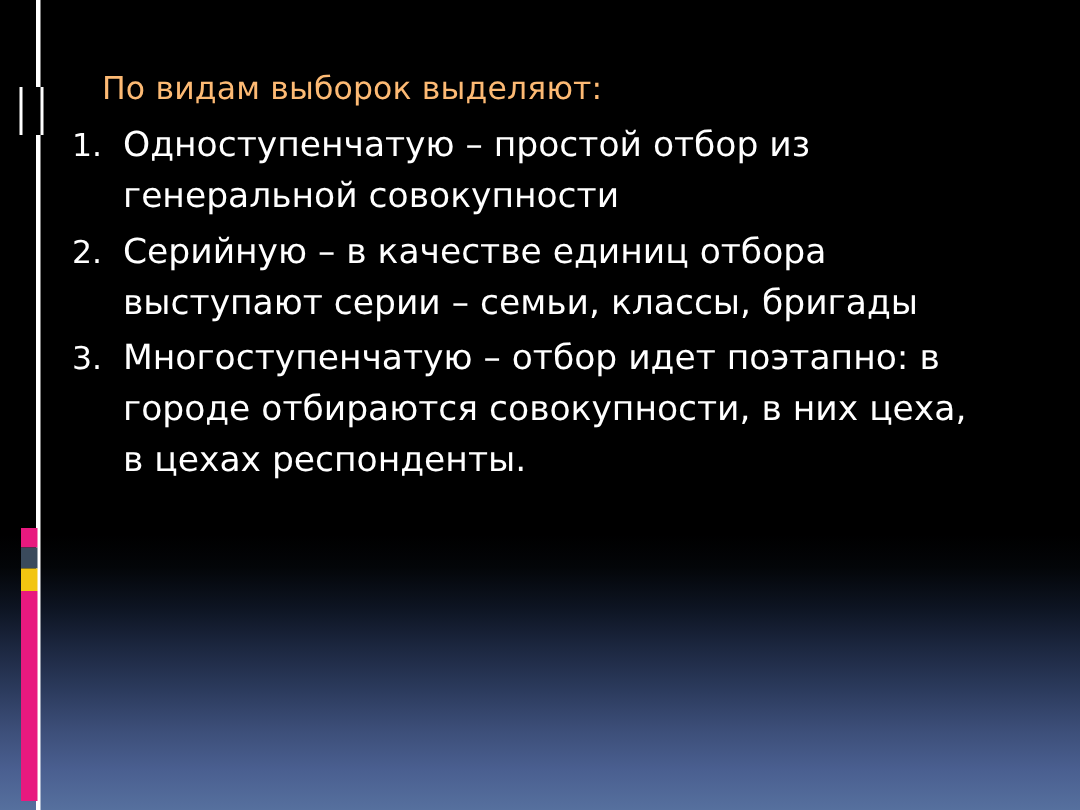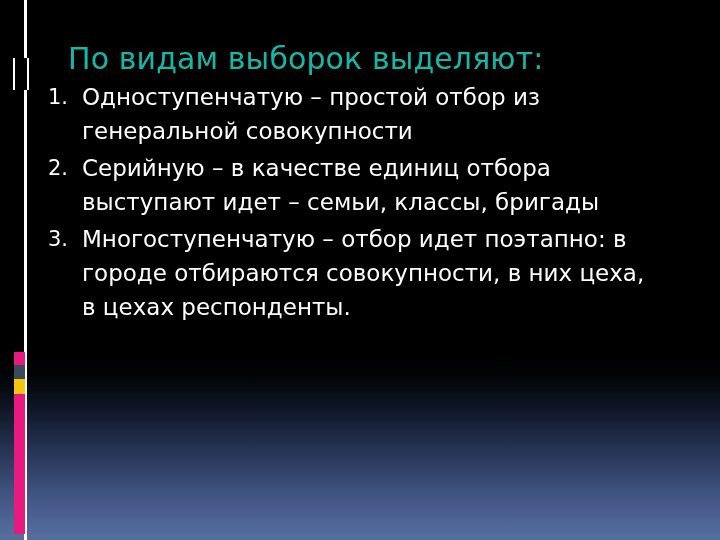--- a/index.html
+++ b/index.html
@@ -74,22 +74,22 @@
 
   
   .content {
     position: absolute;
     left: 40px;
     top: 44px;
     width: 670px;
   }
 
   .lead-line {
-    color: #14b8a6;
-    font-size: 30px;
+    color: #fdba74;
+    font-size: 21px;
     line-height: 30px;
     padding-left: 28px;
     letter-spacing: 0.1px;
     white-space: nowrap;
   }
 
   ol.sample-list {
     list-style: none;
     margin: 6px 0 0 0;
     padding: 0;
@@ -143,21 +143,21 @@
 
       <li>
         <span class="marker">1.</span>
         <span class="li-text">Одноступенчатую – простой отбор из
 генеральной совокупности</span>
       </li>
 
       <li>
         <span class="marker">2.</span>
         <span class="li-text">Серийную – в качестве единиц отбора
-выступают идет – семьи, классы, бригады</span>
+выступают серии – семьи, классы, бригады</span>
       </li>
 
       <li>
         <span class="marker">3.</span>
         <span class="li-text">Многоступенчатую – отбор идет поэтапно: в
 городе отбираются совокупности, в них цеха,
 в цехах респонденты.</span>
       </li>
 
     </ol>

